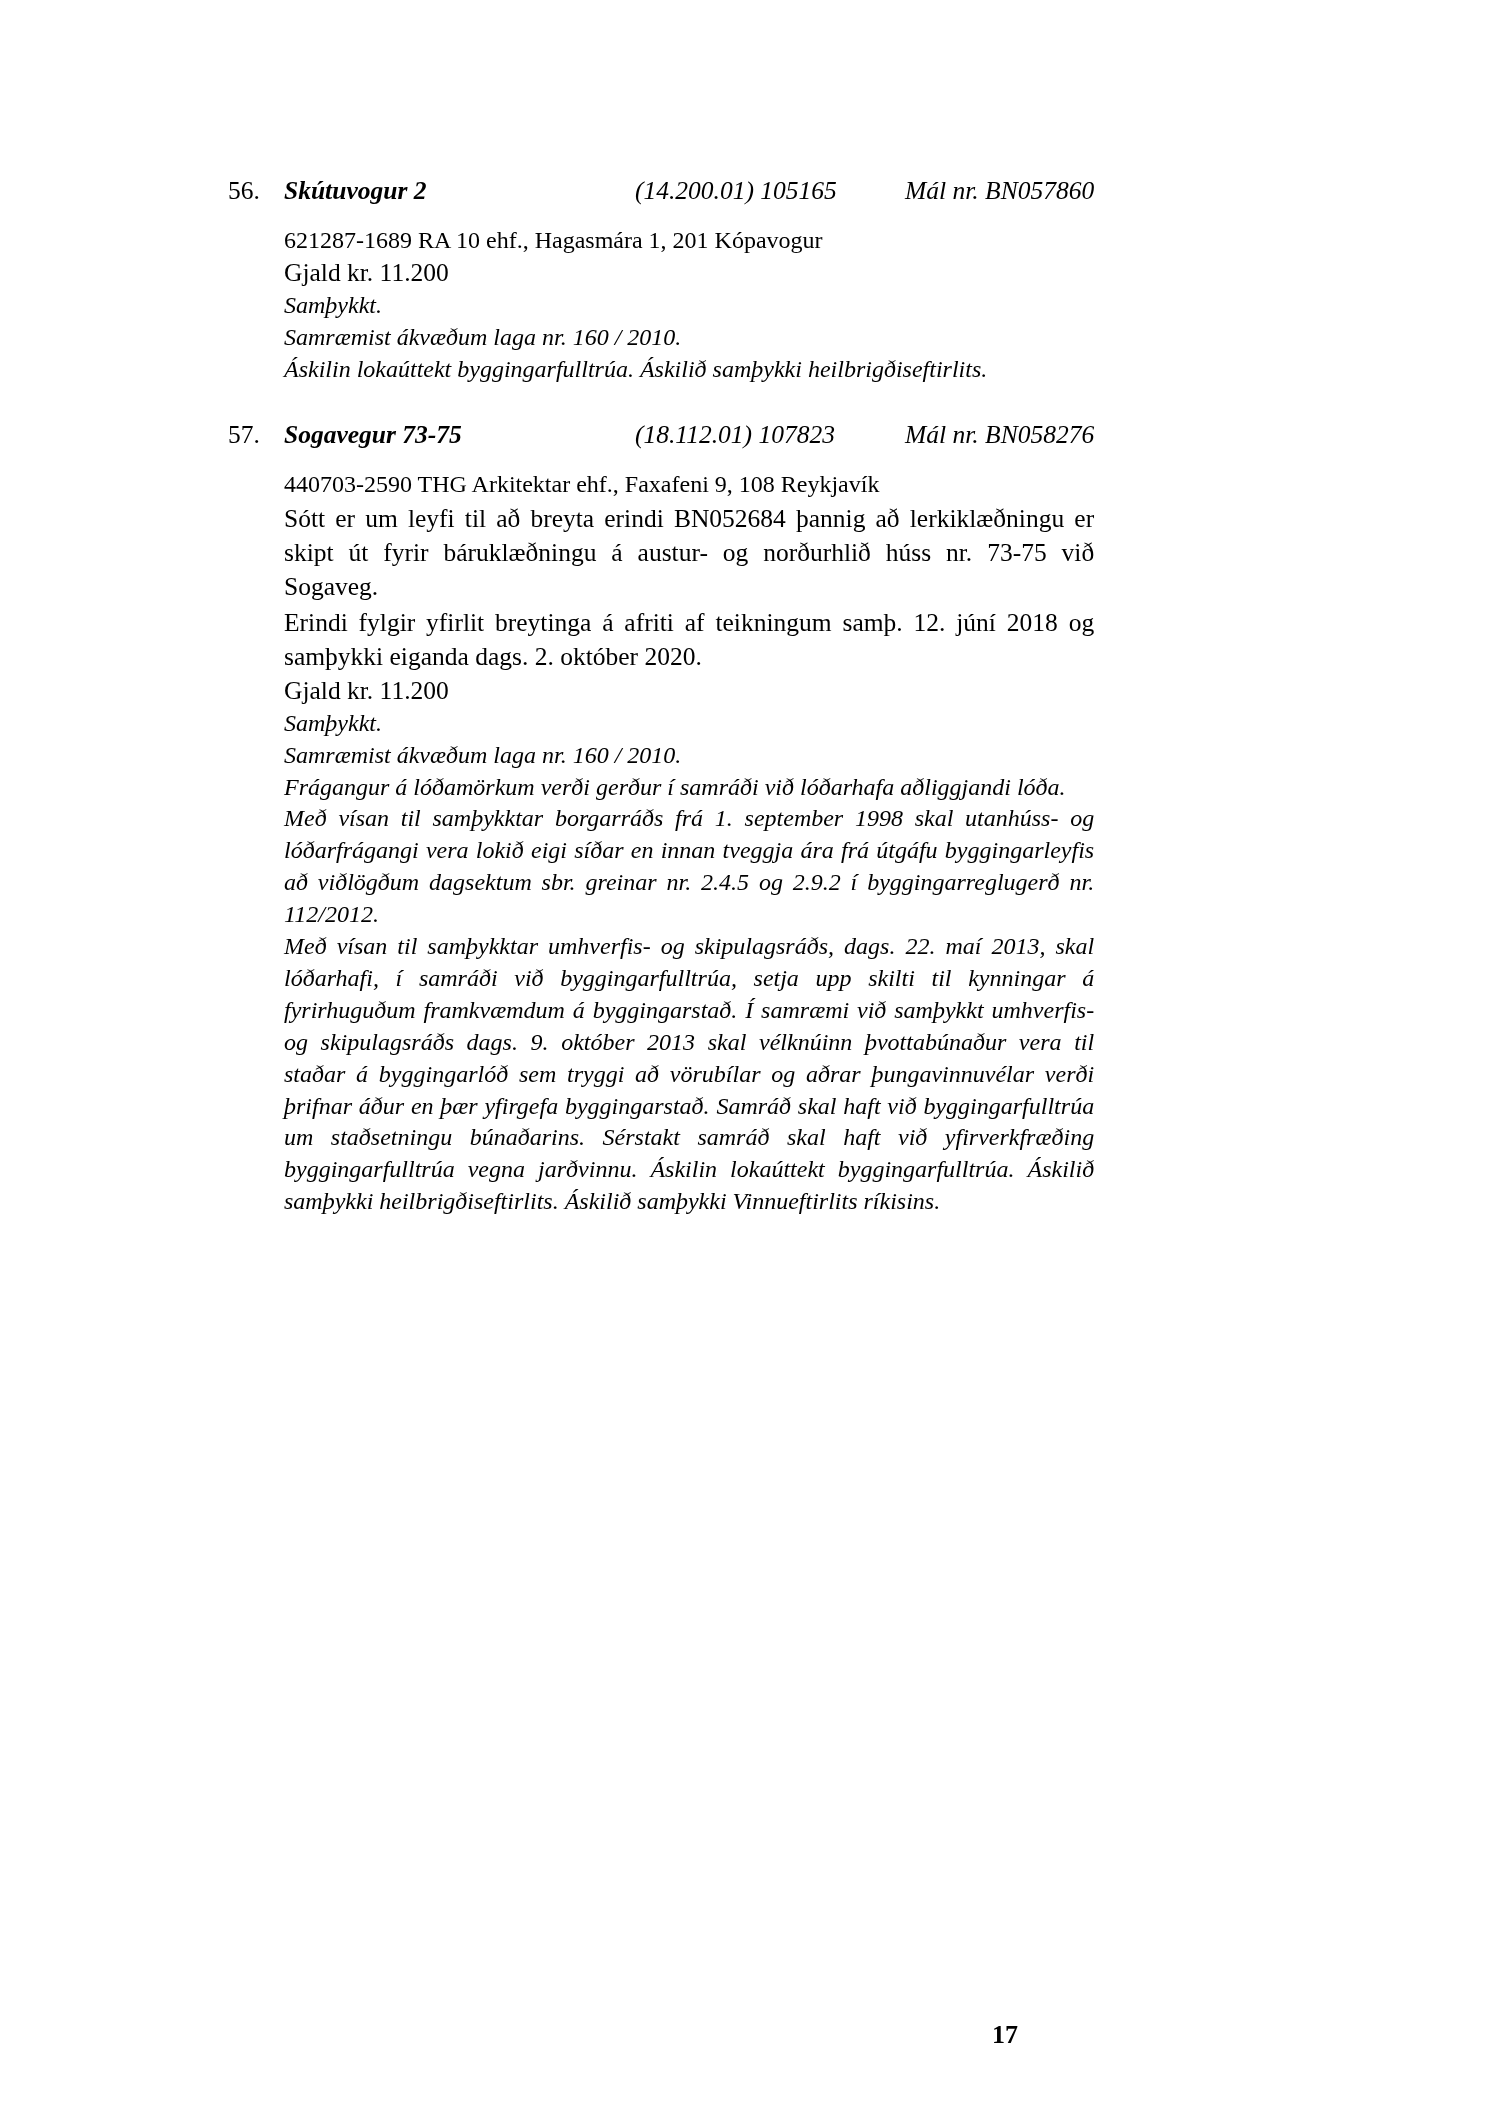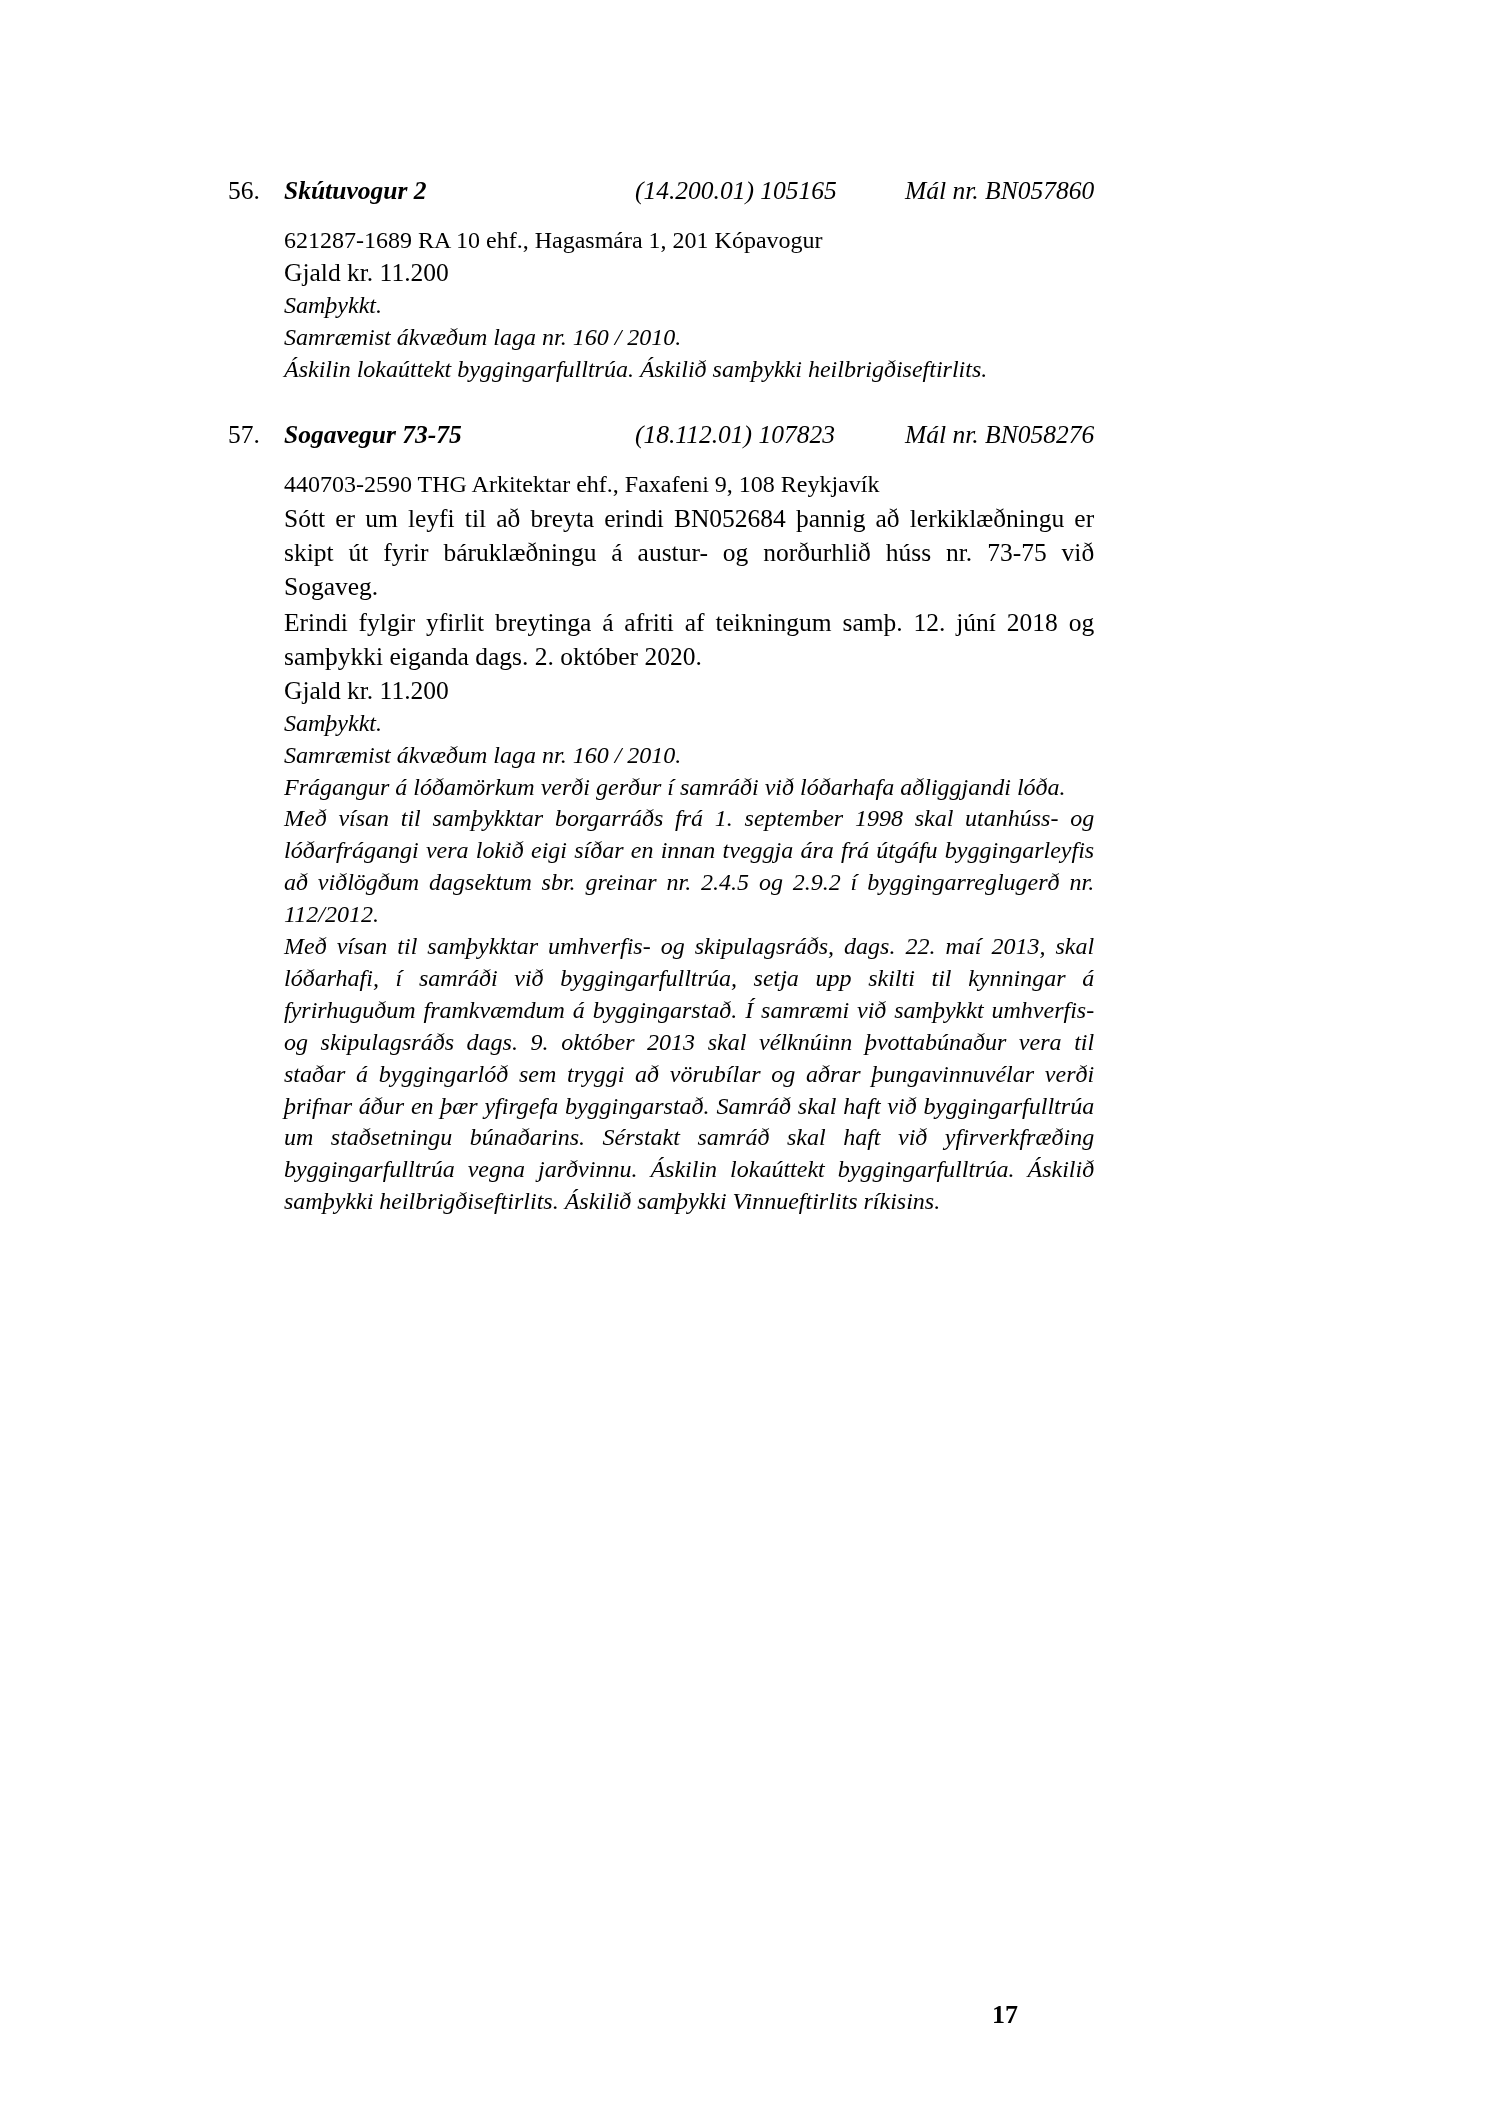--- a/index.html
+++ b/index.html
@@ -75,21 +75,21 @@
     text-align: justify;
   }
   .ital.noj { text-align: left; }
   .gjald {
     font-size: 25.5px;
     line-height: 1.33;
   }
   .pagenum {
     position: absolute;
     right: 190px;
-    bottom: 92px;
+    bottom: 72px;
     font-size: 26px;
     font-weight: bold;
   }
 </style>
 </head>
 <body>
 
 <div class="page">
 
   <div class="entry">

